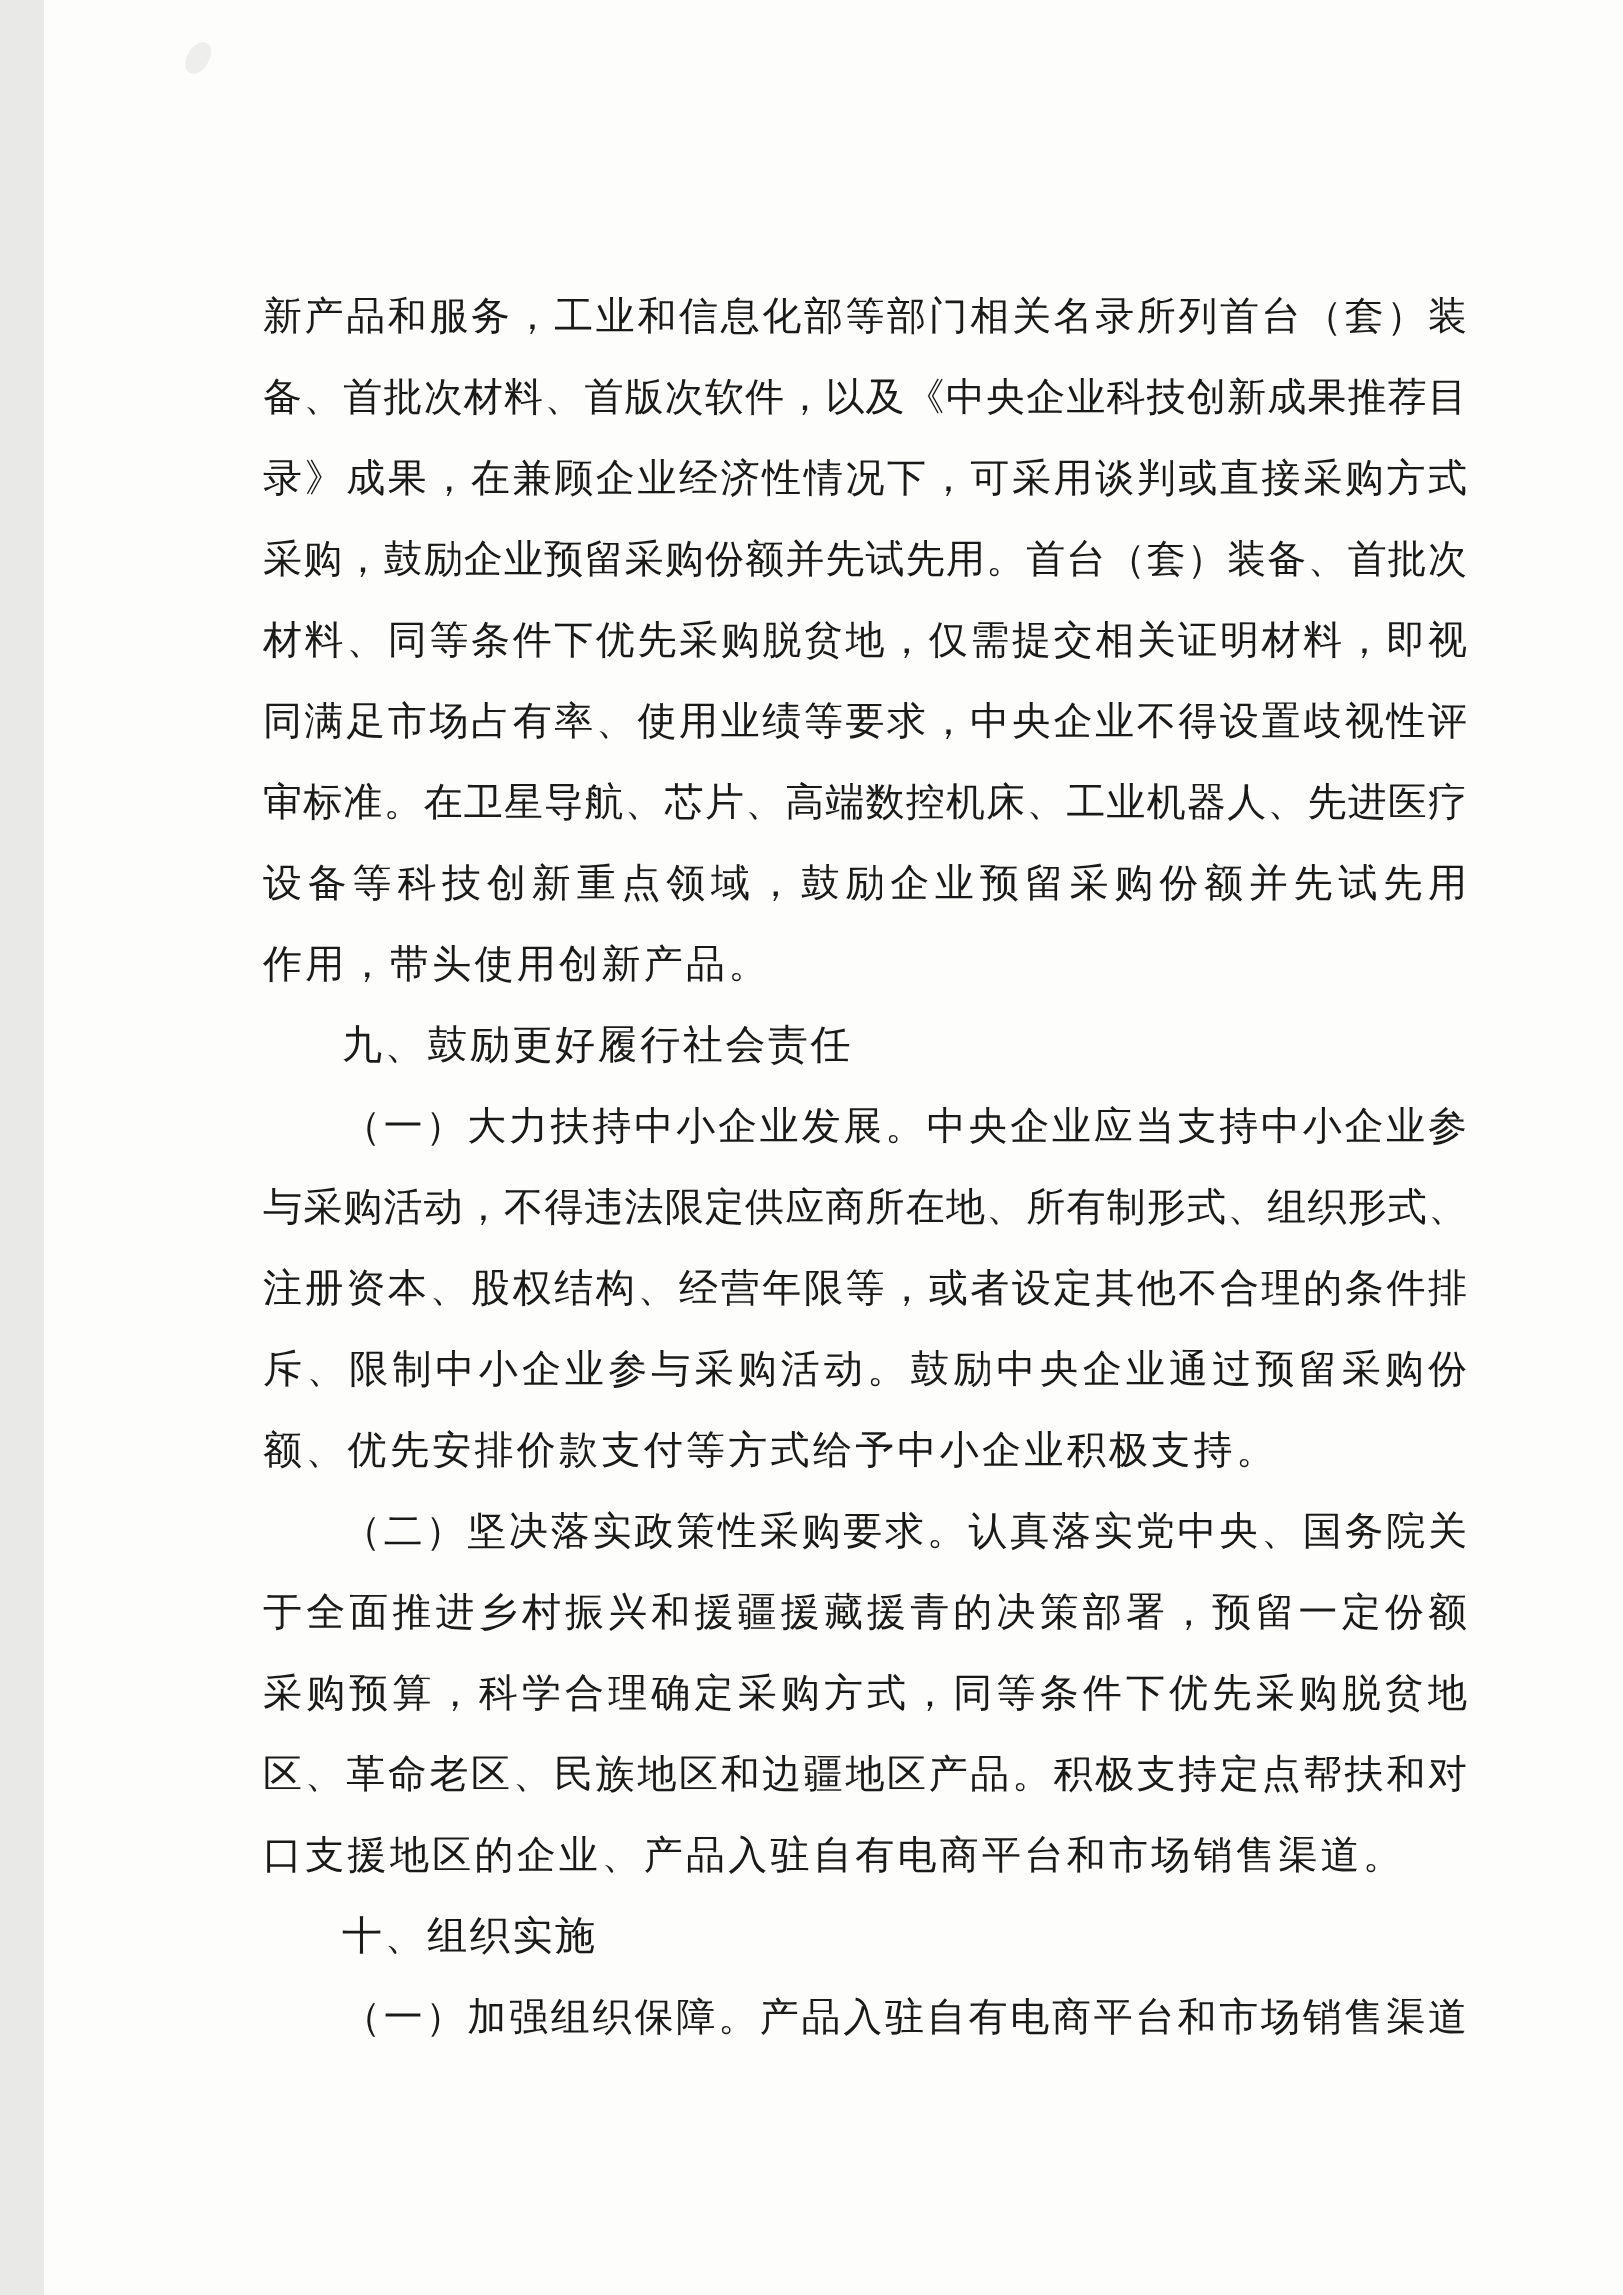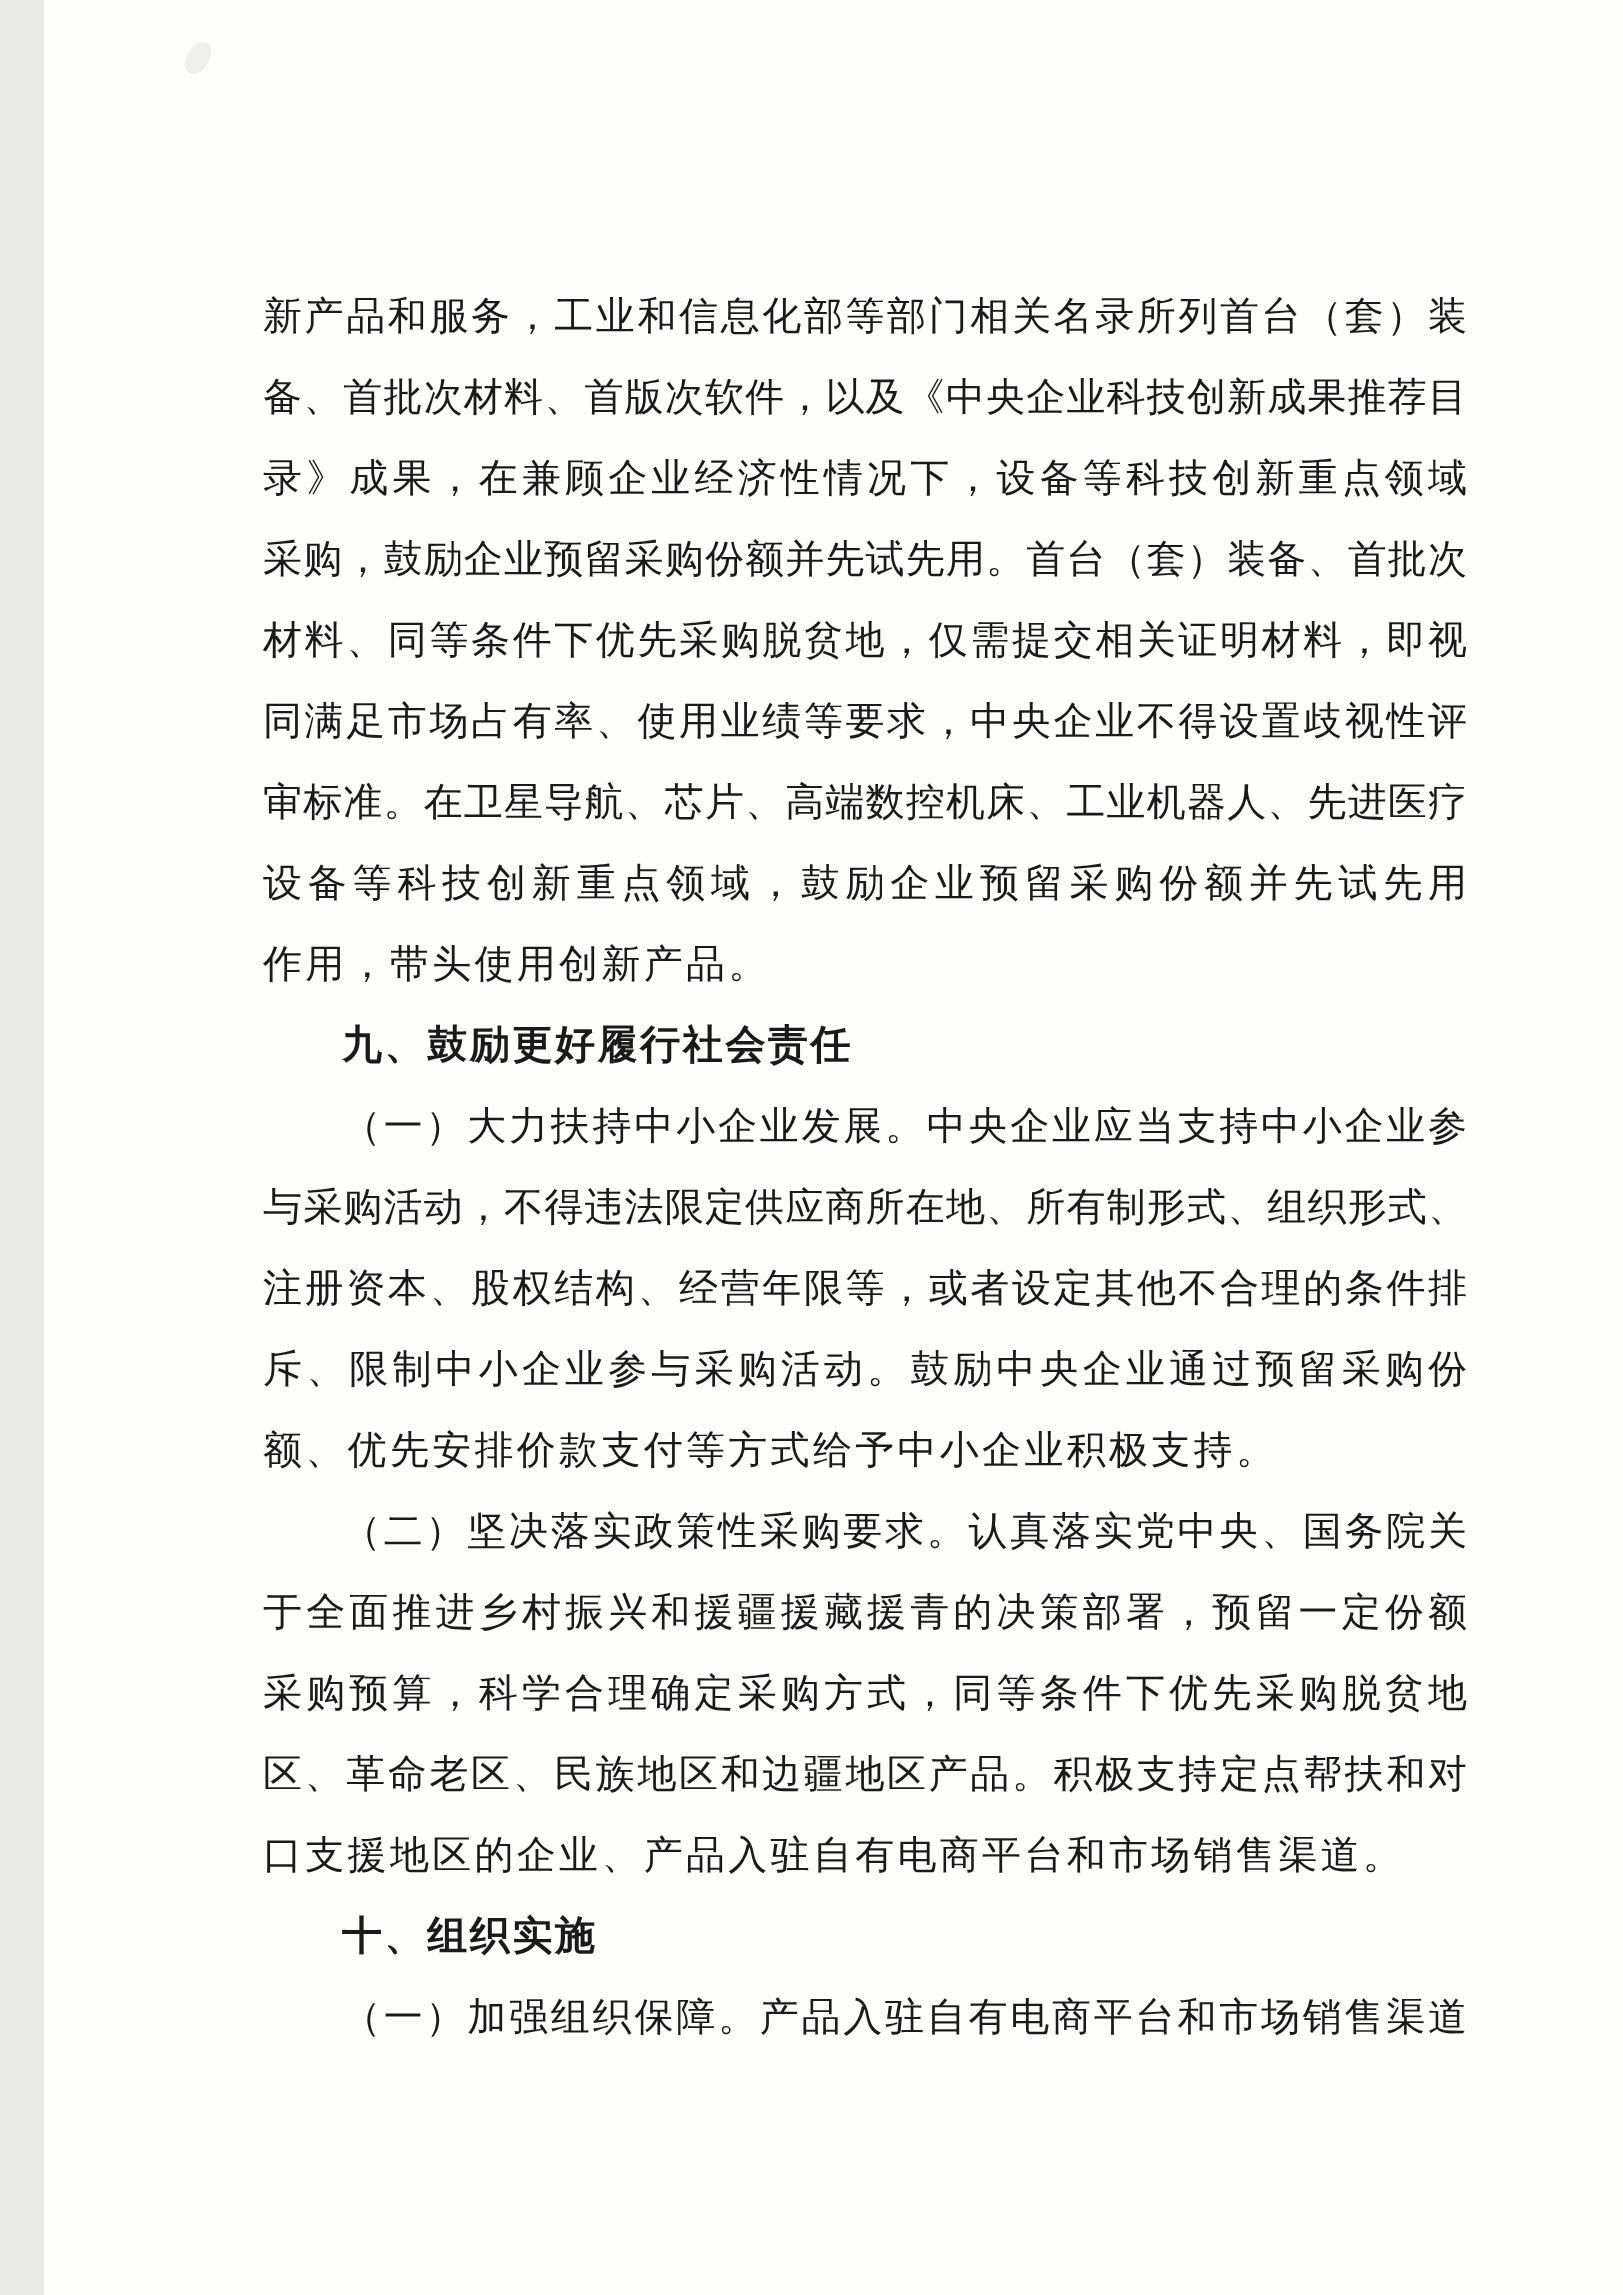--- a/index.html
+++ b/index.html
@@ -61,37 +61,37 @@
     text-align-last: left;
     letter-spacing: 3.3px;
   }
   
   .indent {
     text-indent: 79px;
   }
   
   .heading {
     font-family: "Liberation Sans", "DejaVu Sans", sans-serif;
-    font-weight: bold;
+    font-weight: normal;
     text-align: left;
     text-align-last: left;
     letter-spacing: 2.6px;
     font-size: 40px;
   }
 </style>
 </head>
 <body>
 
 <div class="page">
   <div class="smudge"></div>
   <main class="content">
 
     <p class="line full">新产品和服务，工业和信息化部等部门相关名录所列首台（套）装</p>
     <p class="line full">备、首批次材料、首版次软件，以及《中央企业科技创新成果推荐目</p>
-    <p class="line full">录》成果，在兼顾企业经济性情况下，设备等科技创新重点领域</p>
+    <p class="line full">录》成果，在兼顾企业经济性情况下，可采用谈判或直接采购方式</p>
     <p class="line full">采购，鼓励企业预留采购份额并先试先用。首台（套）装备、首批次</p>
     <p class="line full">材料、同等条件下优先采购脱贫地，仅需提交相关证明材料，即视</p>
     <p class="line full">同满足市场占有率、使用业绩等要求，中央企业不得设置歧视性评</p>
     <p class="line full">审标准。在卫星导航、芯片、高端数控机床、工业机器人、先进医疗</p>
     <p class="line full">设备等科技创新重点领域，鼓励企业预留采购份额并先试先用</p>
     <p class="line short">作用，带头使用创新产品。</p>
 
     <h2 class="line heading indent">九、鼓励更好履行社会责任</h2>
 
     <p class="line full indent">（一）大力扶持中小企业发展。中央企业应当支持中小企业参</p>

